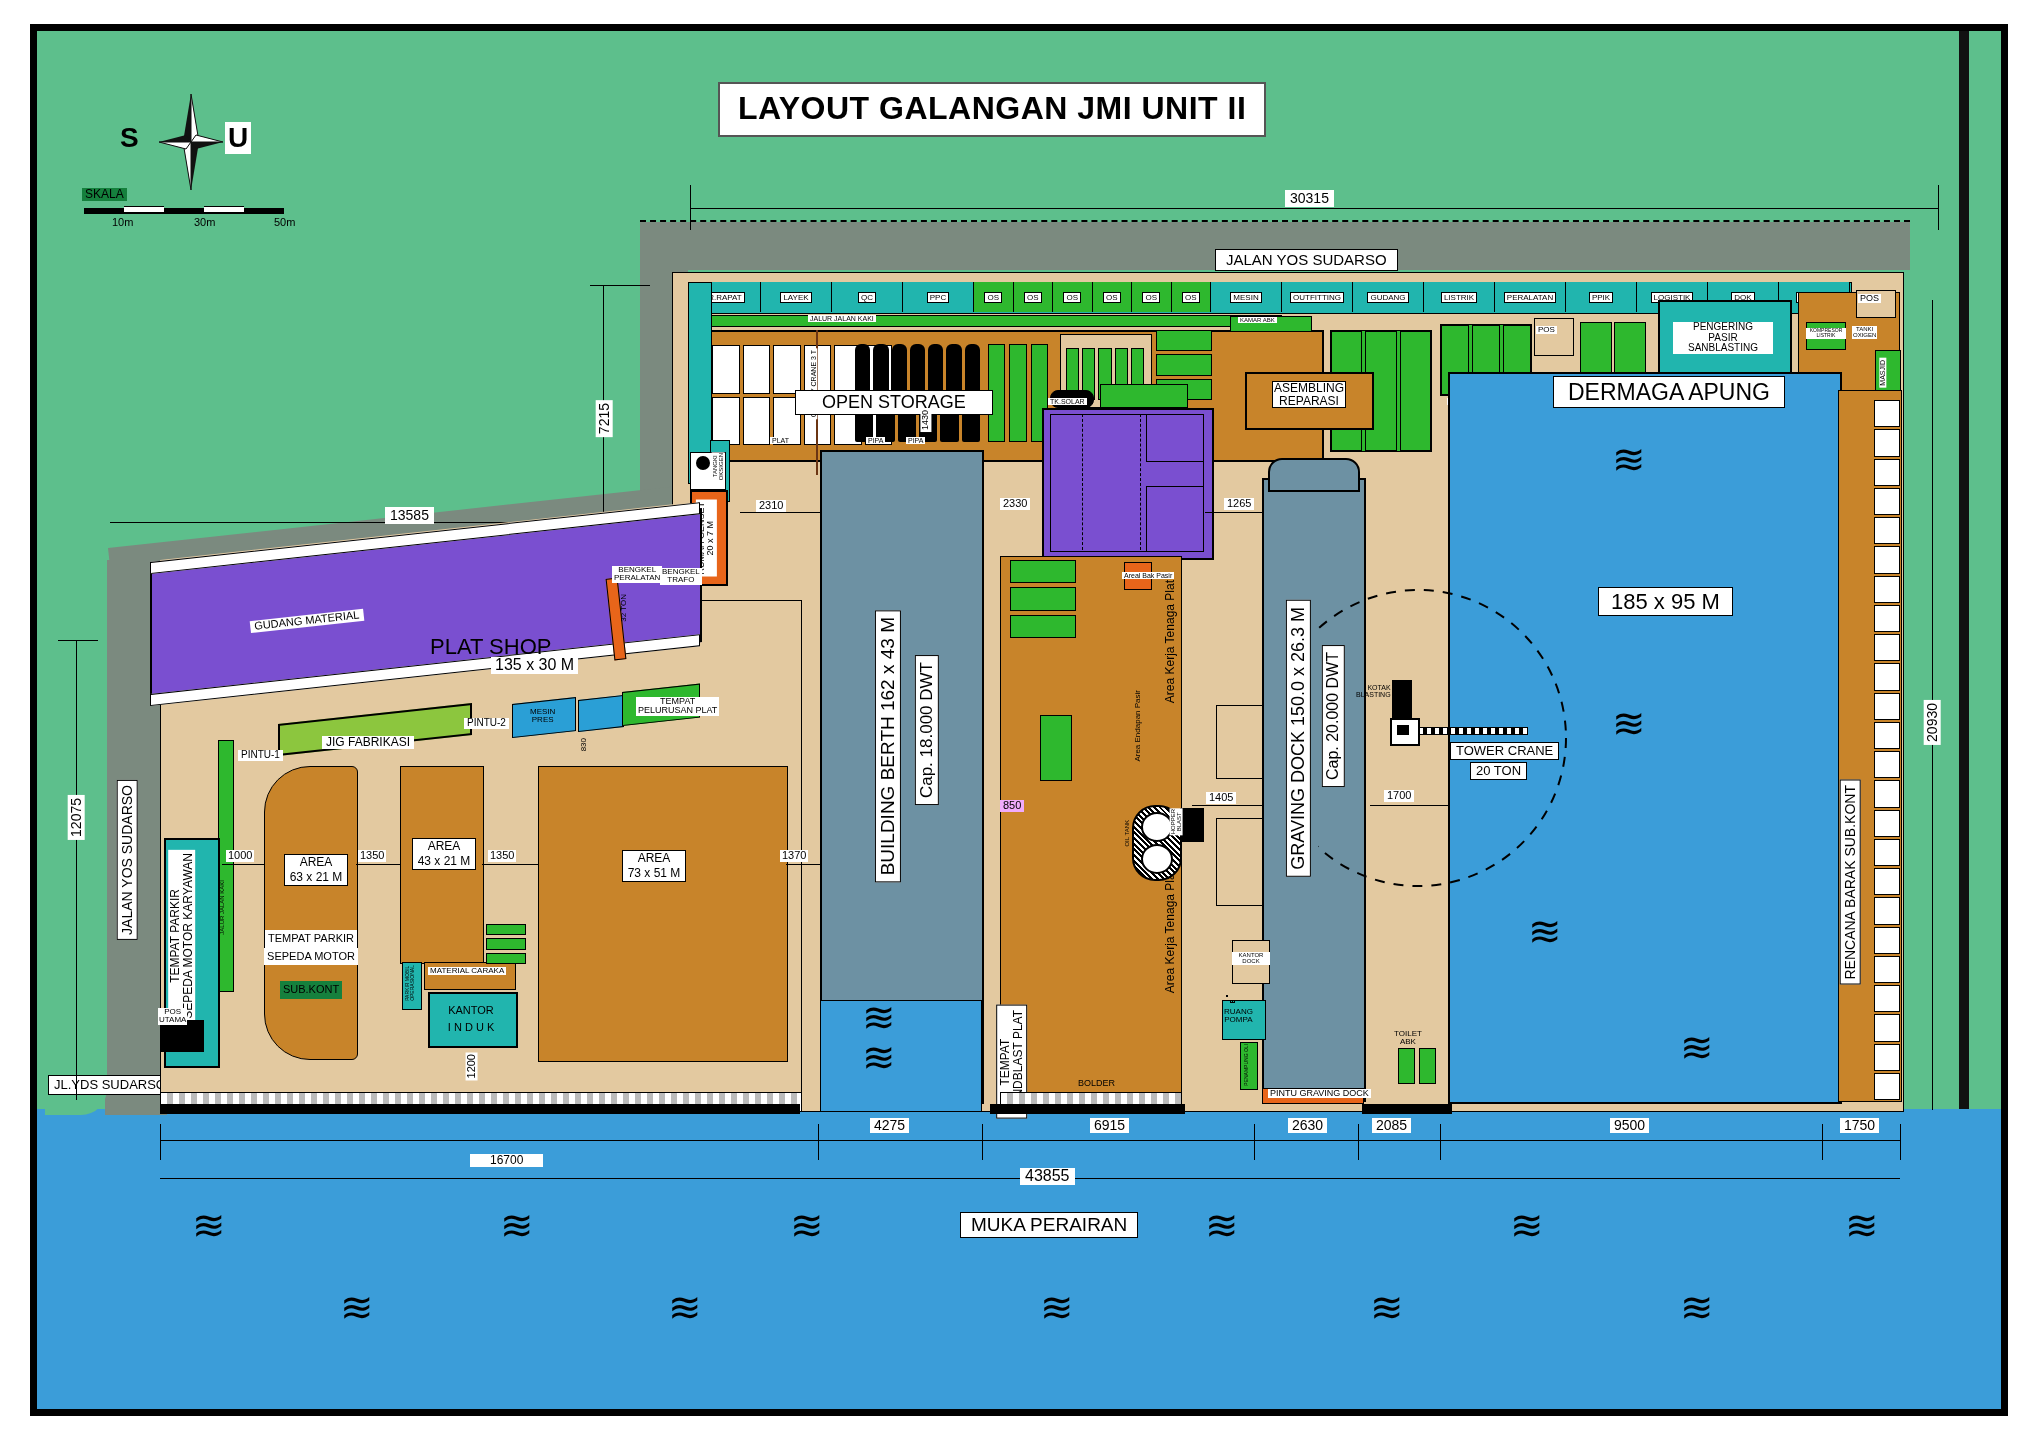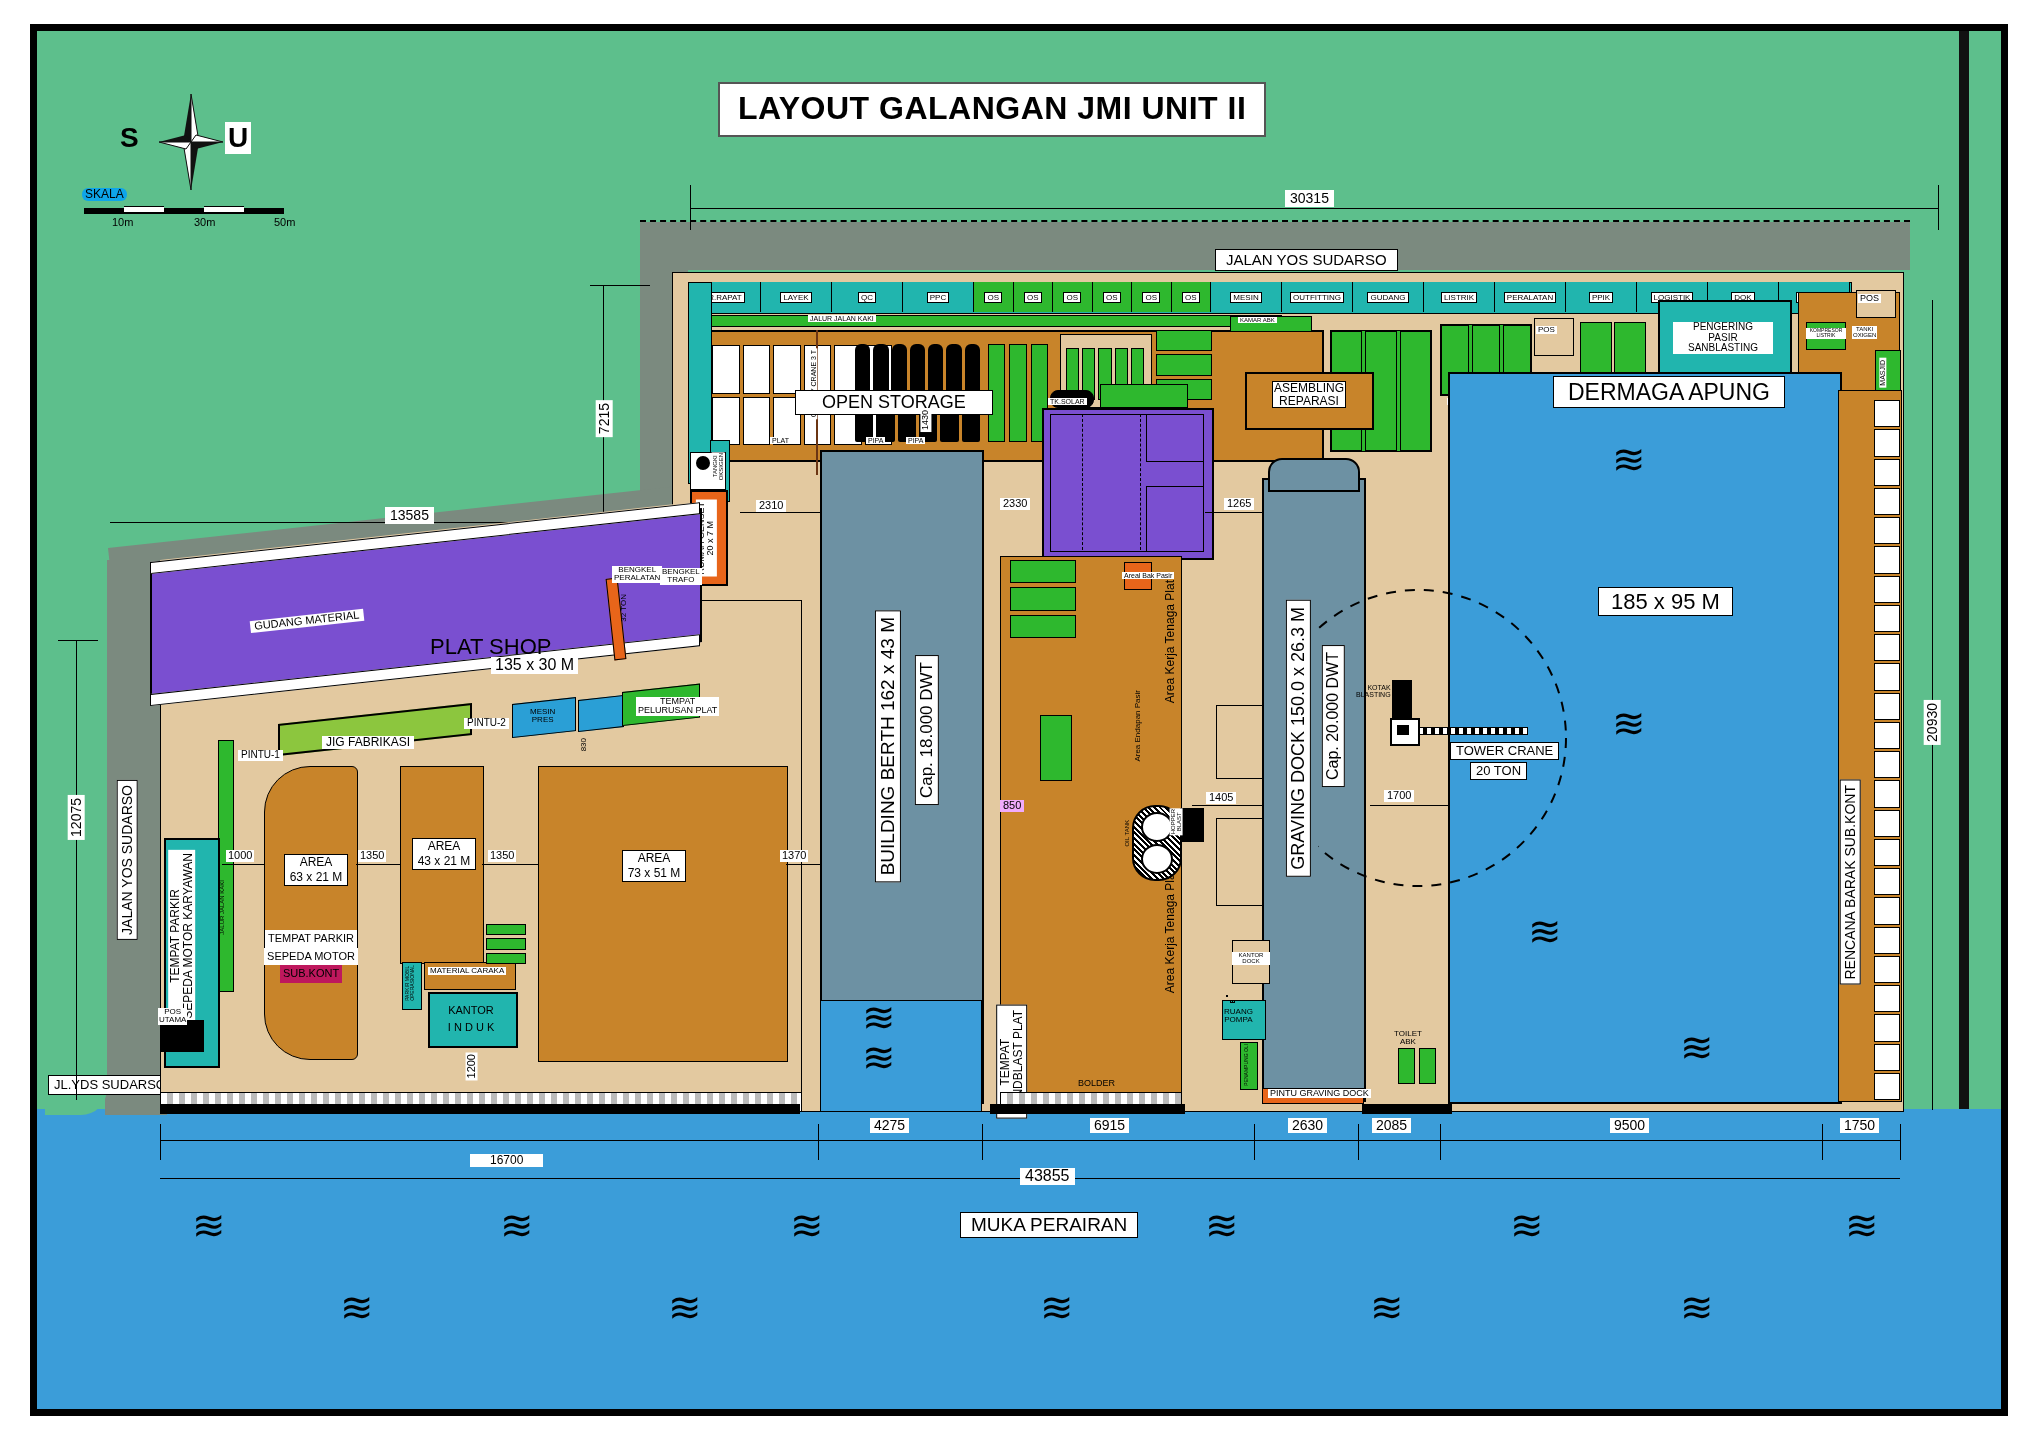--- a/index.html
+++ b/index.html
@@ -75,21 +75,21 @@
       <polygon points="33,98 40,56 33,50 26,56" fill="#111"></polygon>
       <polygon points="33,98 26,56 33,50" fill="#fff" stroke="#111" stroke-width="1"></polygon>
       <polygon points="1,50 28,43 33,50 28,57" fill="#111"></polygon>
       <polygon points="1,50 28,57 33,50" fill="#fff" stroke="#111" stroke-width="1"></polygon>
       <polygon points="65,50 38,43 33,50 38,57" fill="#111"></polygon>
       <polygon points="65,50 38,43 33,50" fill="#fff" stroke="#111" stroke-width="1"></polygon>
     </svg>
   </div>
 
   <div class="abs" style="left:82px;top:188px;">
-    <div class="chip nb" style="left:0px;top:0px;font-size:12px;background:#0ea5e9;padding:0 3px;border-radius:6px;">SKALA</div>
+    <div class="chip nb" style="left:0px;top:0px;font-size:12px;background:#15803d;padding:0 3px;">SKALA</div>
     <div class="abs" style="left:2px;top:20px;width:200px;height:6px;background:#000;"></div>
     <div class="abs" style="left:42px;top:18px;width:40px;height:5px;background:#fff;border-top:1px solid #000;border-bottom:1px solid #000;"></div>
     <div class="abs" style="left:122px;top:18px;width:40px;height:5px;background:#fff;border-top:1px solid #000;border-bottom:1px solid #000;"></div>
     <div class="plain" style="left:30px;top:28px;font-size:11px;">10m</div>
     <div class="plain" style="left:112px;top:28px;font-size:11px;">30m</div>
     <div class="plain" style="left:192px;top:28px;font-size:11px;">50m</div>
   </div>
 
   <div class="dimline" style="left:690px;top:208px;width:1248px;"></div>
   <div class="tick" style="left:690px;top:185px;height:45px;"></div>
@@ -499,21 +499,21 @@
 UTAMA</div>
 
   <div class="abs yard-brown ol" style="left:264px;top:766px;width:92px;height:292px;border-radius:46px 6px 6px 46px;"></div>
   <div class="chip ctr" style="left:284px;top:854px;width:62px;font-size:12px;line-height:1.25;flex-direction:column;">
     <span>AREA</span>
     <span>63 x 21 M</span>
   </div>
   <div class="chip nb ctr" style="left:272px;top:930px;width:78px;font-size:11px;flex-direction:column;line-height:1.6;background:transparent;">
     <span style="background:#fff;padding:0 3px;">TEMPAT PARKIR</span>
     <span style="background:#fff;padding:0 3px;">SEPEDA MOTOR</span>
-    <span style="background:#be185d;padding:0 3px;">SUB.KONT</span>
+    <span style="background:#15803d;padding:0 3px;margin-top:16px;">SUB.KONT</span>
   </div>
 
   <div class="abs yard-brown ol" style="left:400px;top:766px;width:82px;height:196px;"></div>
   <div class="chip ctr" style="left:412px;top:838px;width:62px;font-size:12px;line-height:1.25;flex-direction:column;">
     <span>AREA</span>
     <span>43 x 21 M</span>
   </div>
 
   <div class="abs yard-brown ol" style="left:538px;top:766px;width:248px;height:294px;"></div>
   <div class="chip ctr" style="left:622px;top:850px;width:62px;font-size:12px;line-height:1.25;flex-direction:column;">

